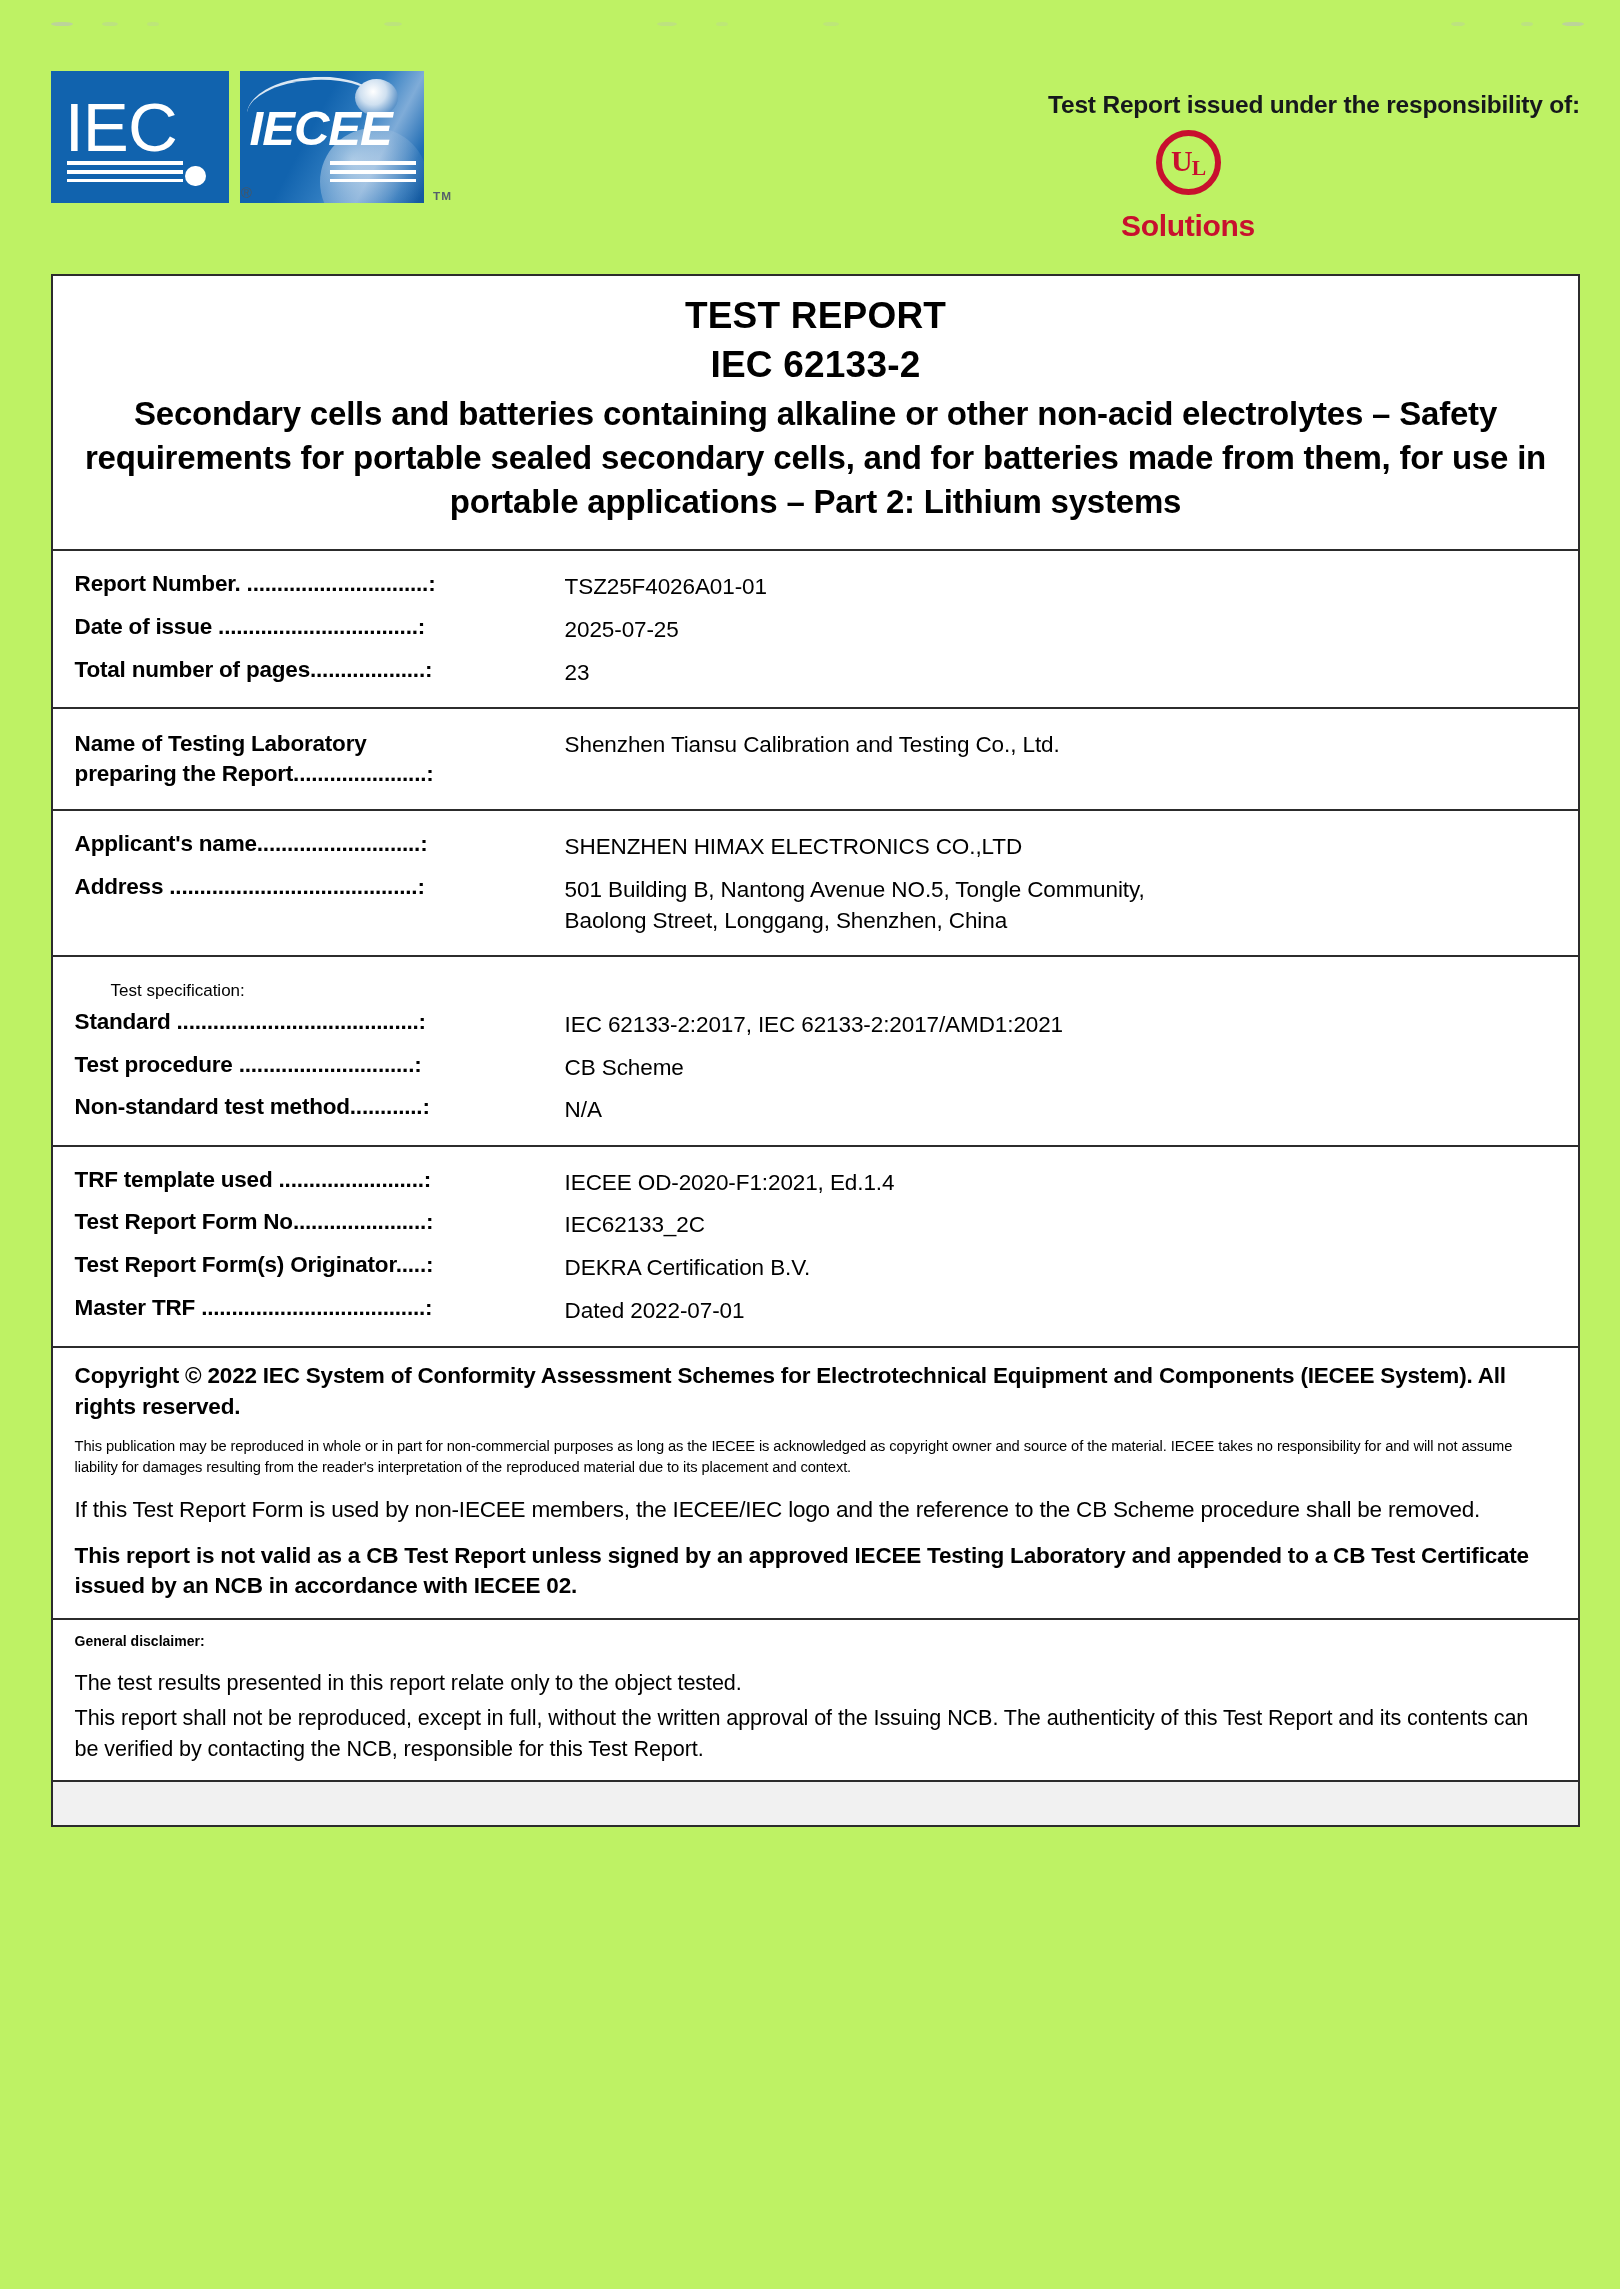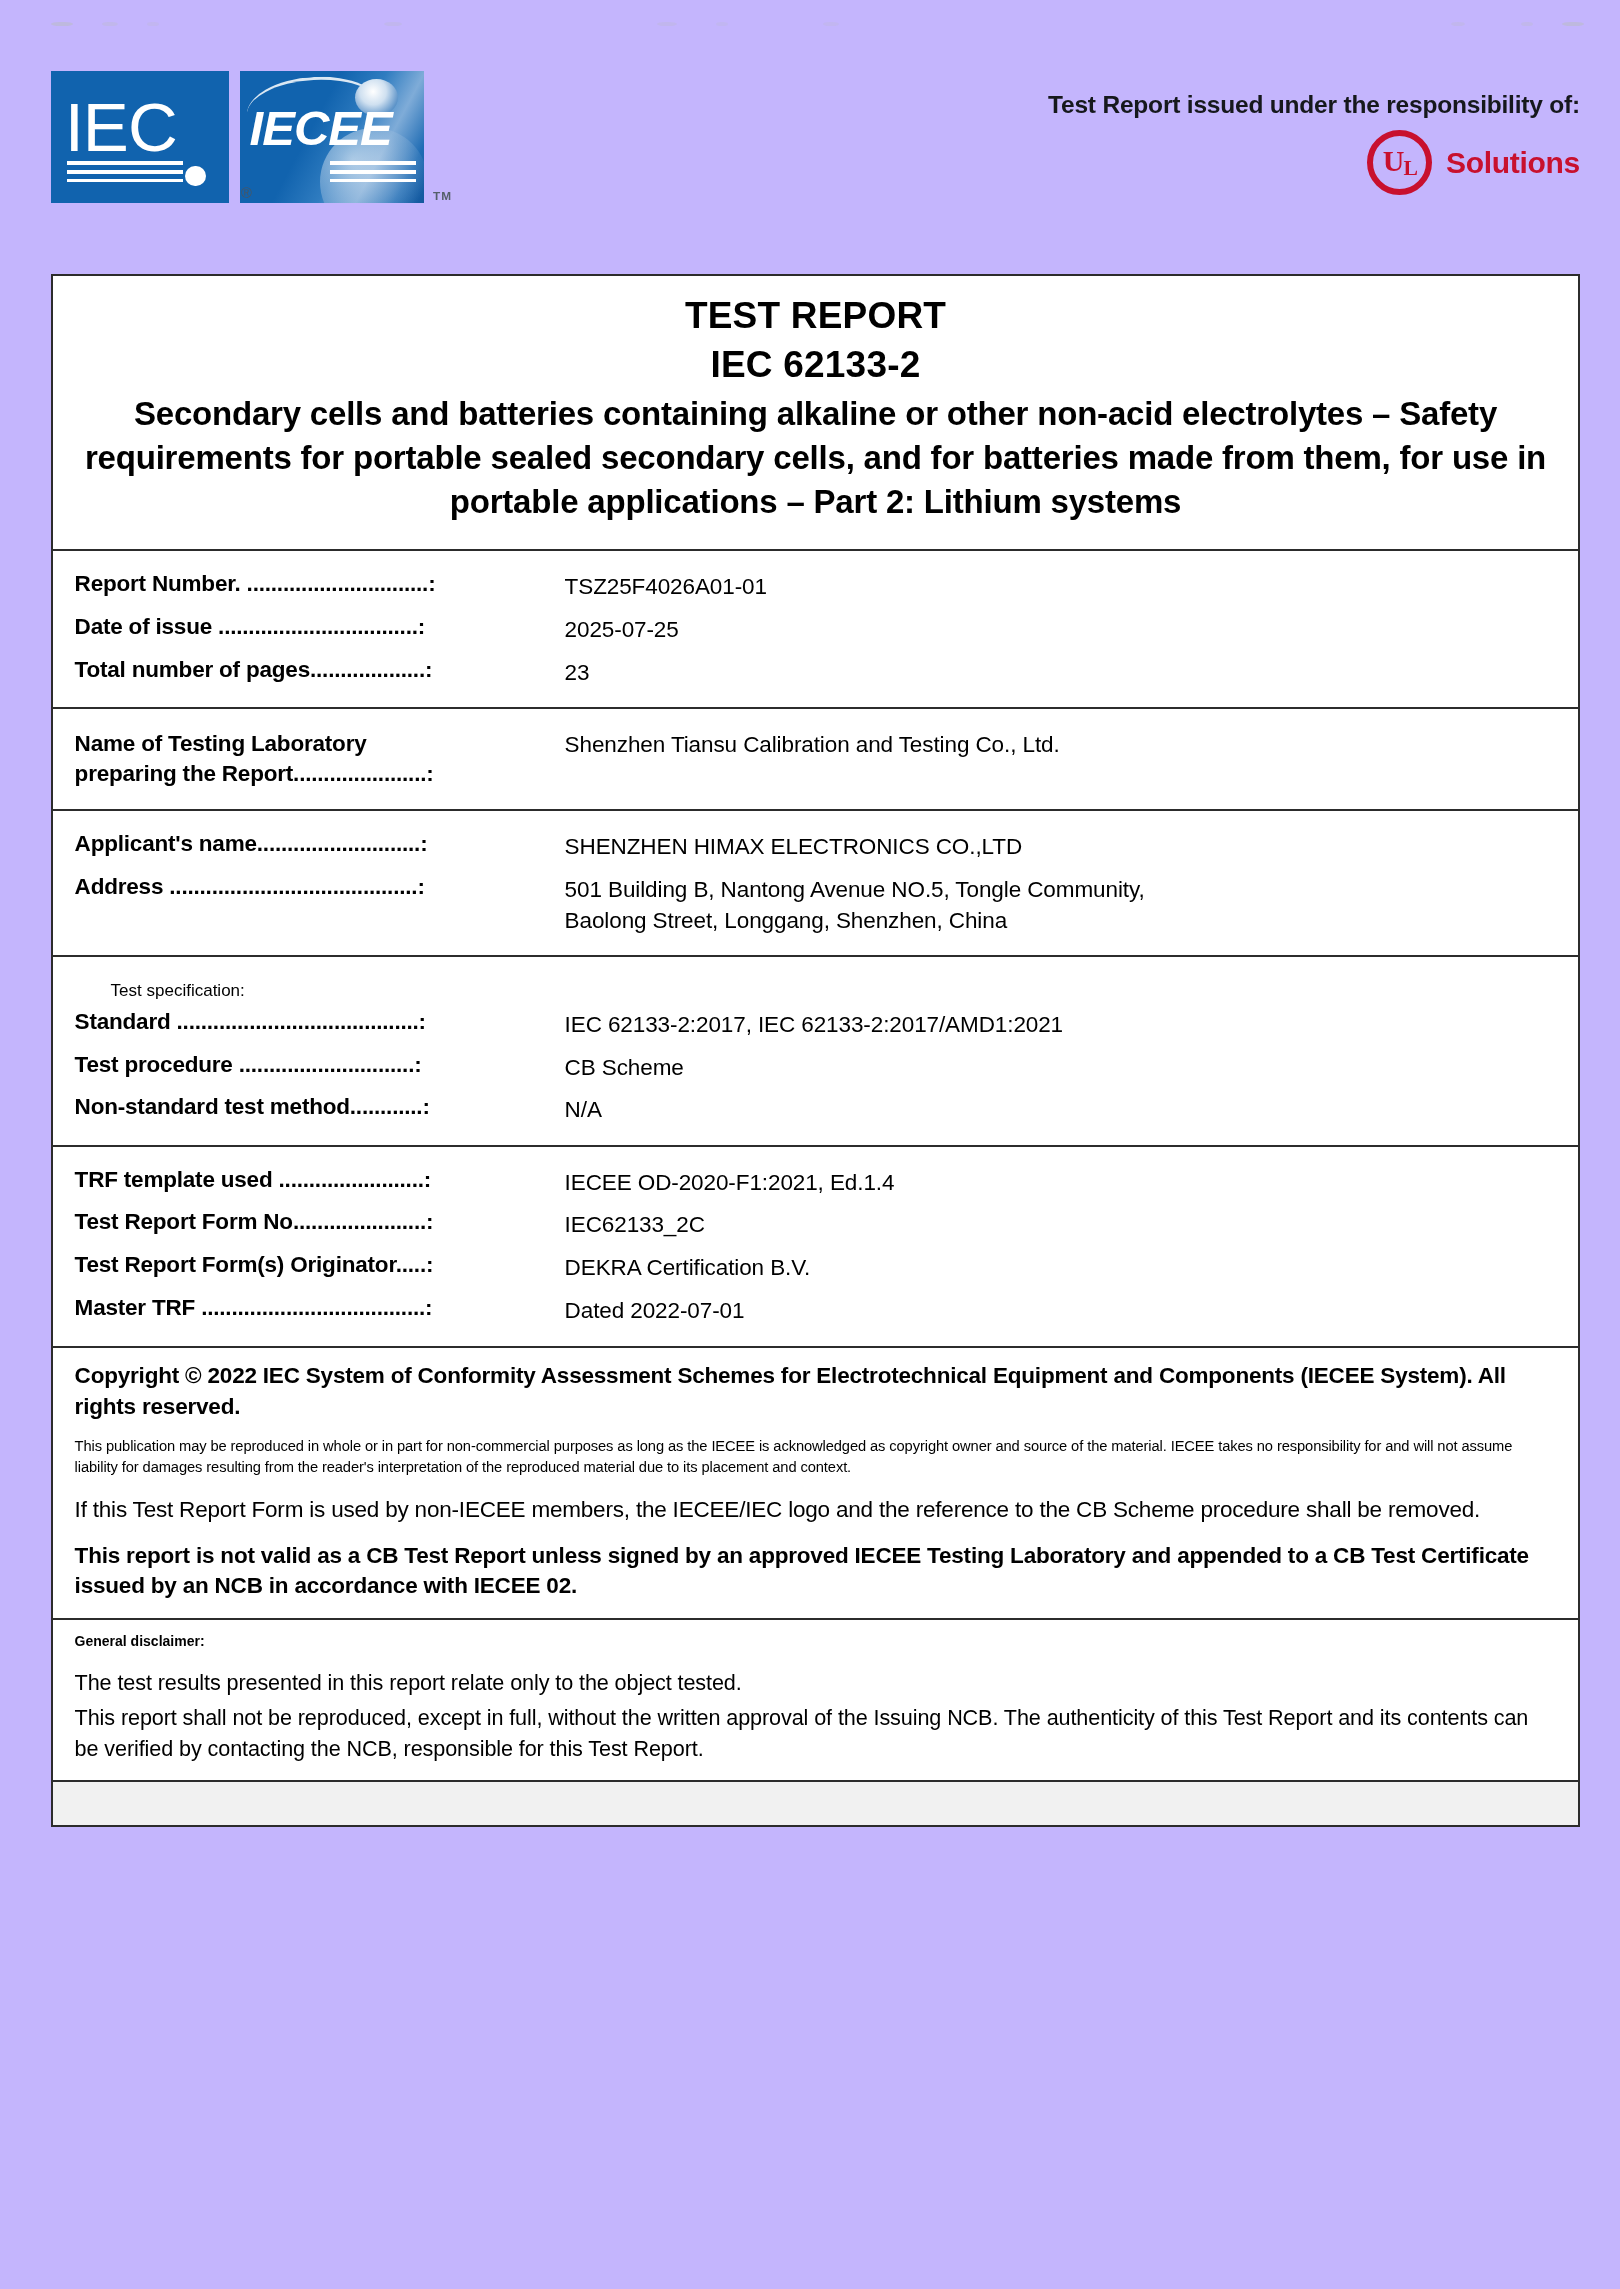--- a/index.html
+++ b/index.html
@@ -8,21 +8,21 @@
     background: #ffffff;
   }
   body {
     font-family: "Liberation Sans", sans-serif;
     color: #000000;
   }
   .page {
     position: relative;
     width: 1620px;
     height: 2290px;
-    background: #c4b5fd;
+    background: #bef264;
     overflow: hidden;
   }
 
   
   .scan-speckles {
     position: absolute;
     top: 21.6px; left: 0; right: 0;
     height: 7.8px;
   }
   .speck {
@@ -177,20 +177,21 @@
     font-weight: bold;
     color: #16181c;
     letter-spacing: -0.2px;
   }
   .ul-logo {
     margin-top: 11.8px;
     display: flex;
     align-items: center;
     justify-content: flex-end;
     gap: 13.7px;
+    flex-direction: column;
   }
   .ul-circle {
     width: 65px;
     height: 65px;
     border-radius: 50%;
     border: 6.9px solid #c8102e;
     display: flex;
     align-items: center;
     justify-content: center;
     box-sizing: border-box;

